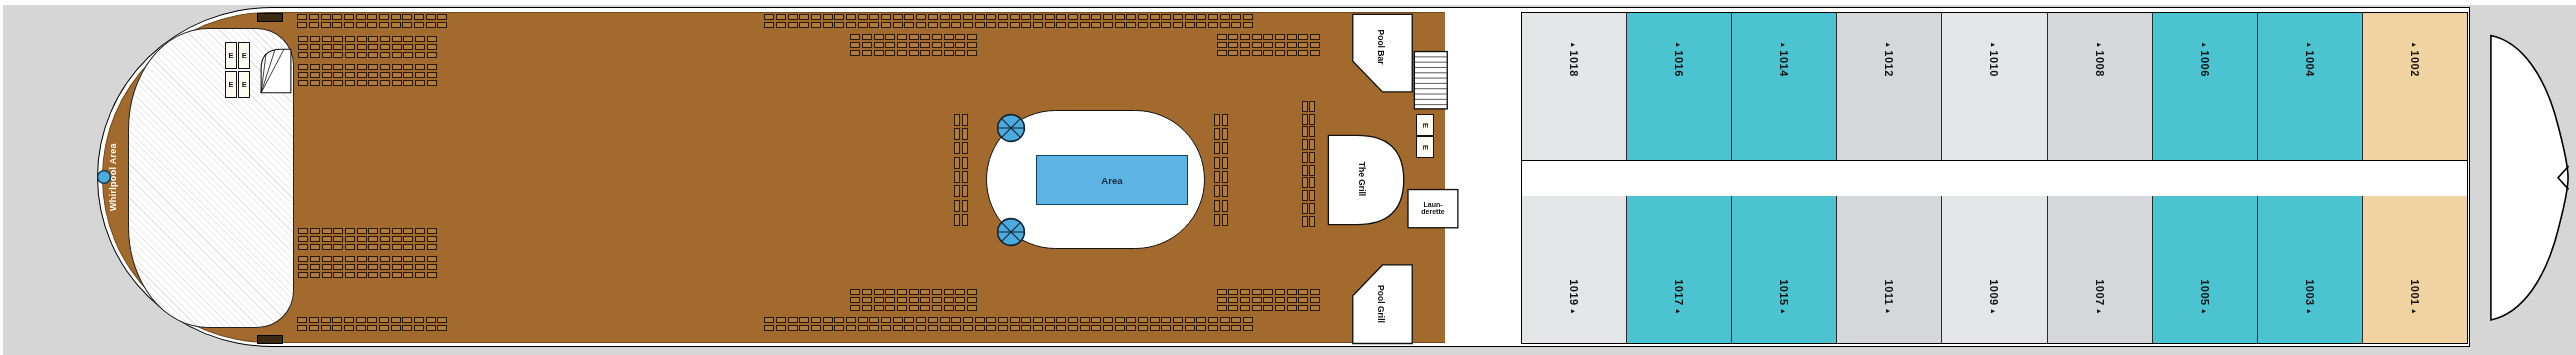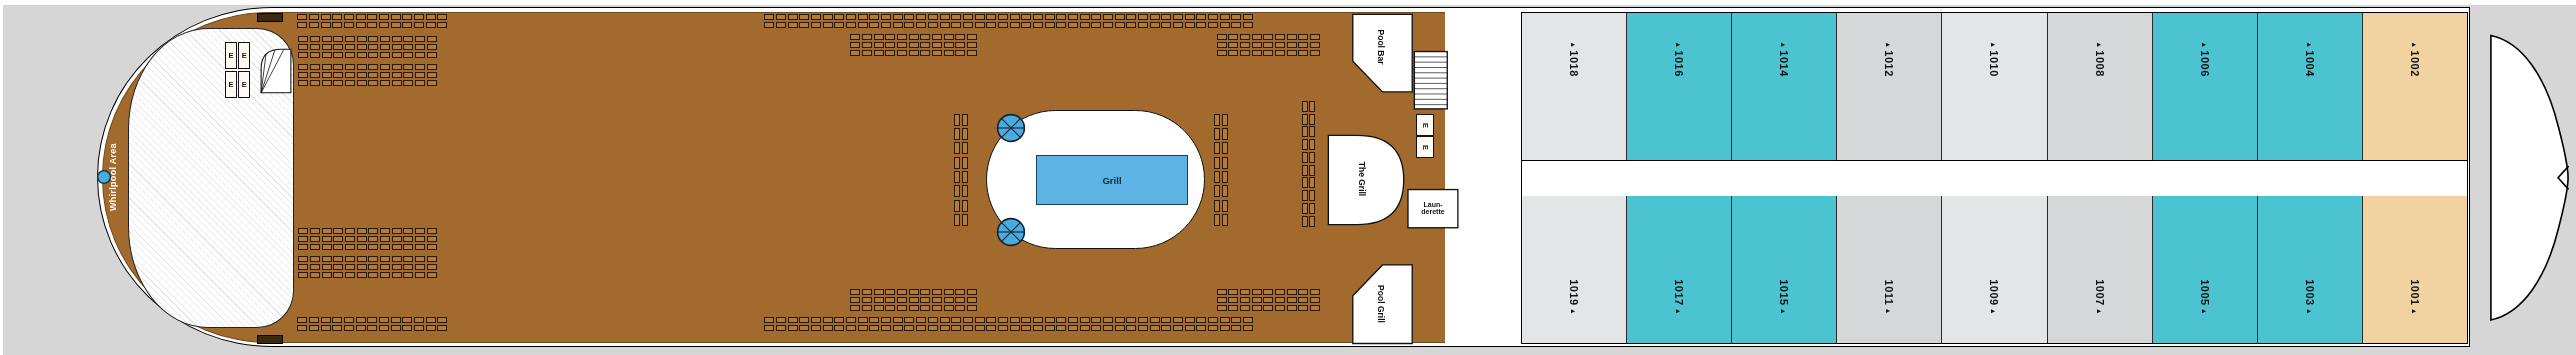--- a/index.html
+++ b/index.html
@@ -692,21 +692,21 @@
     <line x1="46" y1="10" x2="10" y2="46" stroke="#112233" stroke-width="2"></line>
     <line x1="3" y1="28" x2="53" y2="28" stroke="#112233" stroke-width="2"></line>
   </svg>
   <svg class="wpool-svg" style="left:996px; top:217px;" width="30" height="30" viewBox="0 0 56 56">
     <circle cx="28" cy="28" r="25" fill="#4babdc" stroke="#112233" stroke-width="3"></circle>
     <line x1="10" y1="10" x2="46" y2="46" stroke="#112233" stroke-width="2"></line>
     <line x1="46" y1="10" x2="10" y2="46" stroke="#112233" stroke-width="2"></line>
     <line x1="3" y1="28" x2="53" y2="28" stroke="#112233" stroke-width="2"></line>
   </svg>
   <div class="pool">
-    <span>Grill</span>
+    <span>Area</span>
   </div>
 
   <div class="lobby"></div>
 
   <svg class="rooms-svg" width="207" height="340" viewBox="0 0 390 640">
 
     <polygon points="58,8 170,8 170,154 114,154 58,96" fill="#ffffff" stroke="#111" stroke-width="2.5"></polygon>
 
     <g>
       <rect x="174" y="78" width="62" height="108" fill="#ffffff" stroke="#111" stroke-width="2.5"></rect>

